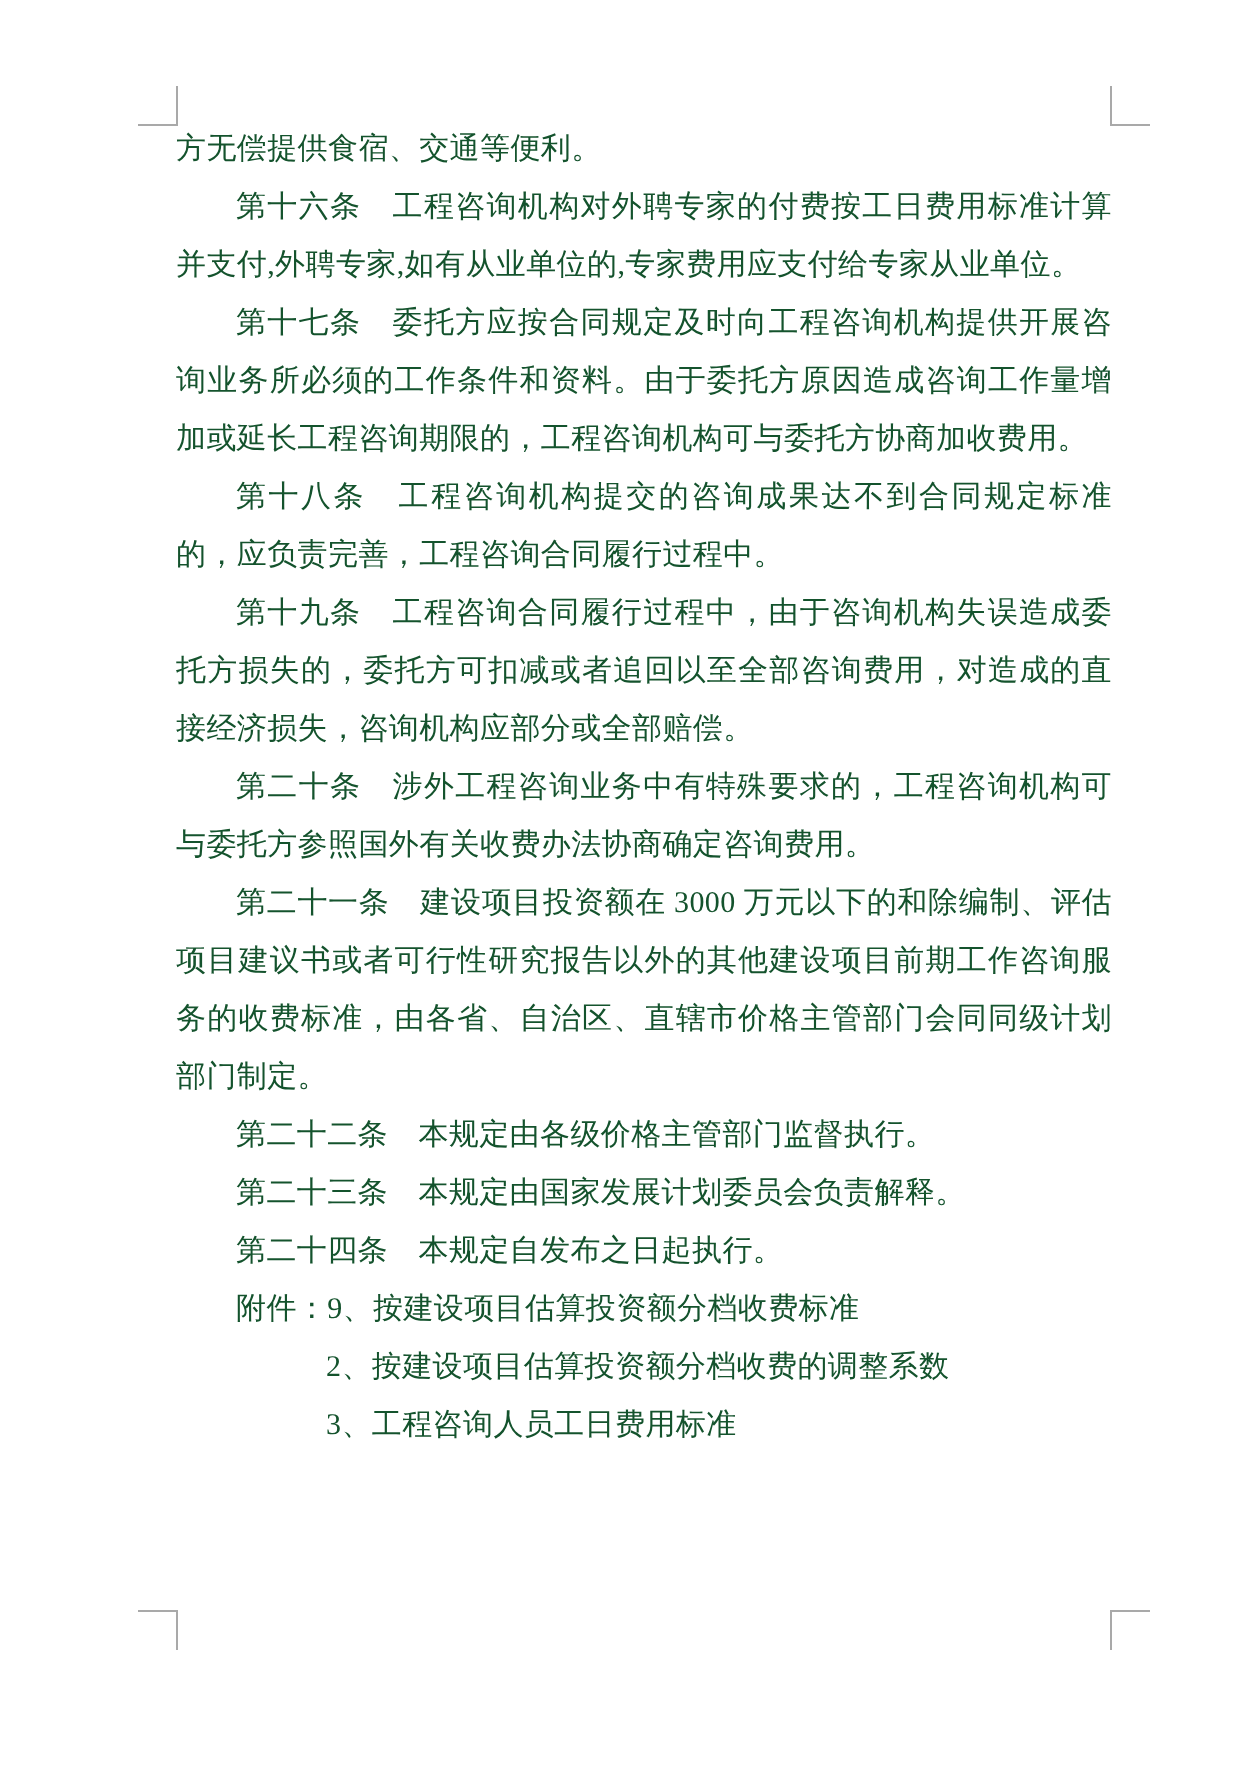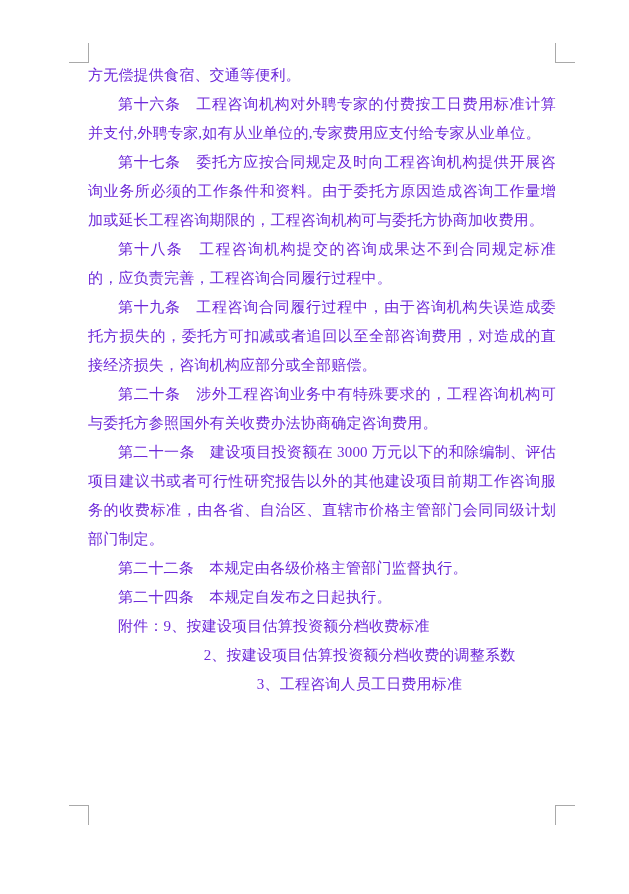--- a/index.html
+++ b/index.html
@@ -30,41 +30,41 @@
   .crop.tl { left: 69px;  top: 43px;  border-right: 1px solid #a9a9a9; border-bottom: 1px solid #a9a9a9; }
   .crop.tr { left: 555px; top: 43px;  border-left: 1px solid #a9a9a9;  border-bottom: 1px solid #a9a9a9; }
   .crop.bl { left: 69px;  top: 805px; border-right: 1px solid #a9a9a9; border-top: 1px solid #a9a9a9; }
   .crop.br { left: 555px; top: 805px; border-left: 1px solid #a9a9a9;  border-top: 1px solid #a9a9a9; }
 
   .content {
     position: absolute;
     left: 88px;
     top: 61px;
     width: 468px;
-    color: #6d28d9;
+    color: #14532d;
     font-size: 15px;
     line-height: 29px;
     text-align: justify;
     text-justify: inter-character;
     letter-spacing: 0.2px;
   }
   .content p {
     margin: 0;
     padding: 0;
   }
   .content p.normal {
     text-indent: 2em;
   }
   .content p.continuation {
     text-indent: 0;
   }
   .content p.attachment-item {
     text-indent: 0;
     padding-left: 5em;
-    text-align: center;
+    text-align: left;
   }
 </style>
 </head>
 <body>
 
 <div class="page">
   <div class="crop tl"></div>
   <div class="crop tr"></div>
   <div class="crop bl"></div>
   <div class="crop br"></div>
@@ -72,18 +72,19 @@
   <div class="content">
 
   <p class="continuation">方无偿提供食宿、交通等便利。</p>
       <p class="normal">第十六条　工程咨询机构对外聘专家的付费按工日费用标准计算并支付,外聘专家,如有从业单位的,专家费用应支付给专家从业单位。</p>
       <p class="normal">第十七条　委托方应按合同规定及时向工程咨询机构提供开展咨询业务所必须的工作条件和资料。由于委托方原因造成咨询工作量增加或延长工程咨询期限的，工程咨询机构可与委托方协商加收费用。</p>
       <p class="normal">第十八条　工程咨询机构提交的咨询成果达不到合同规定标准的，应负责完善，工程咨询合同履行过程中。</p>
       <p class="normal">第十九条　工程咨询合同履行过程中，由于咨询机构失误造成委托方损失的，委托方可扣减或者追回以至全部咨询费用，对造成的直接经济损失，咨询机构应部分或全部赔偿。</p>
       <p class="normal">第二十条　涉外工程咨询业务中有特殊要求的，工程咨询机构可与委托方参照国外有关收费办法协商确定咨询费用。</p>
       <p class="normal">第二十一条　建设项目投资额在 3000 万元以下的和除编制、评估项目建议书或者可行性研究报告以外的其他建设项目前期工作咨询服务的收费标准，由各省、自治区、直辖市价格主管部门会同同级计划部门制定。</p>
       <p class="normal">第二十二条　本规定由各级价格主管部门监督执行。</p>
+      <p class="normal">第二十三条　本规定由国家发展计划委员会负责解释。</p>
       <p class="normal">第二十四条　本规定自发布之日起执行。</p>
       <p class="normal">附件：9、按建设项目估算投资额分档收费标准</p>
       <p class="attachment-item">2、按建设项目估算投资额分档收费的调整系数</p>
       <p class="attachment-item">3、工程咨询人员工日费用标准</p>
     </div>
 </div>
 
 </body></html>

